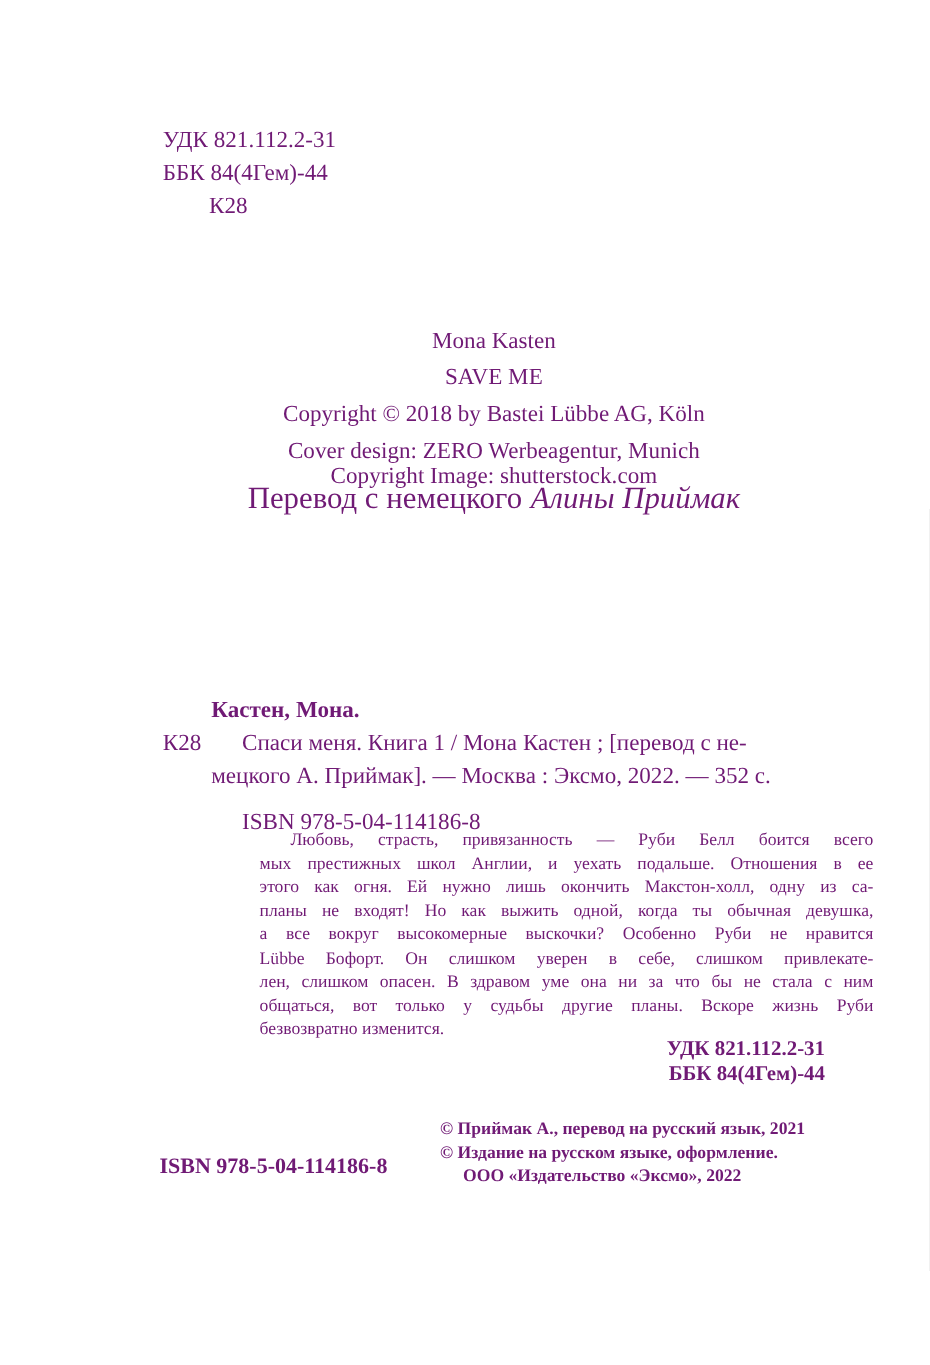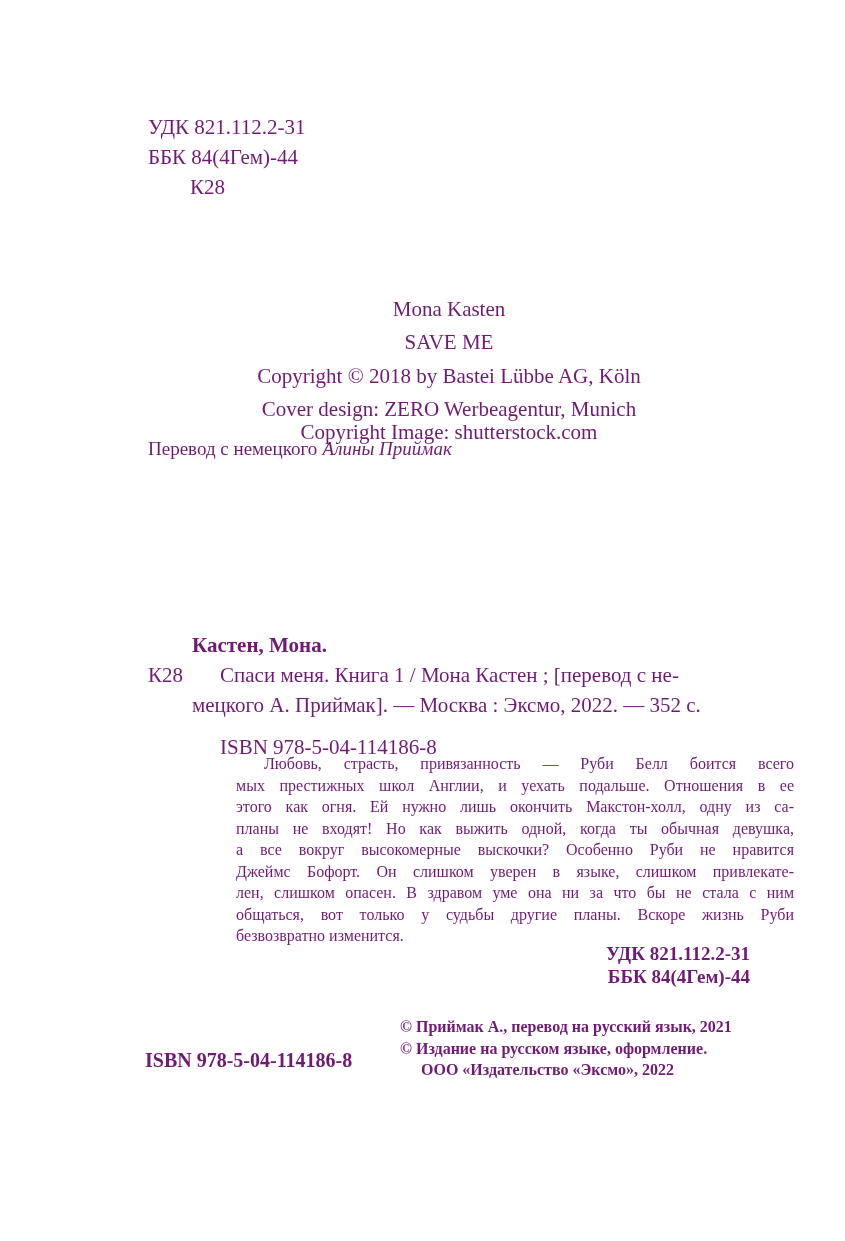--- a/index.html
+++ b/index.html
@@ -20,21 +20,21 @@
   .top-codes .indent { margin-left: 42px; }
 
   
   .title-block { left: 148px; top: 255px; width: 602px; text-align: center; font-size: 21px; margin-top: 43px; }
   .title-block .l1 { line-height: 23px; margin-bottom: 10px; }
   .title-block .l2 { line-height: 23px; margin-bottom: 11px; }
   .title-block .l3 { line-height: 23px; margin-bottom: 10px; }
   .title-block .l4 { line-height: 23px; }
   .title-block .l5 { line-height: 23px; }
 
-  .translation { left: 148px; top: 438px; width: 602px; text-align: left; font-size: 19px; }
+  .translation { left: 148px; top: 438px; width: 602px; text-align: center; font-size: 28px; }
   .translation .tr-prefix { margin-right: 0.28em; }
   .translation .tr-name { font-style: italic; }
 
   
   .biblio { left: 148px; top: 630px; width: 602px; font-size: 21px; line-height: 30px; }
   .biblio .heading { font-weight: bold; margin-left: 44px; }
   .biblio .row { position: relative; }
   .biblio .code { position: absolute; left: 0; top: 0; }
   .biblio .d1 { margin-left: 72px; }
   .biblio .d2 { margin-left: 44px; }
@@ -86,21 +86,21 @@
     </div>
     <div class="isbn">ISBN 978-5-04-114186-8</div>
   </div>
 
   <div class="abs annotation">
     <div class="jline first">Любовь, страсть, привязанность — Руби Белл боится всего</div>
     <div class="jline">мых престижных школ Англии, и уехать подальше. Отношения в ее</div>
     <div class="jline">этого как огня. Ей нужно лишь окончить Макстон-холл, одну из са-</div>
     <div class="jline">планы не входят! Но как выжить одной, когда ты обычная девушка,</div>
     <div class="jline">а все вокруг высокомерные выскочки? Особенно Руби не нравится</div>
-    <div class="jline">Джеймс Бофорт. Он слишком уверен в языке, слишком привлекате-</div>
+    <div class="jline">Lübbe Бофорт. Он слишком уверен в себе, слишком привлекате-</div>
     <div class="jline">лен, слишком опасен. В здравом уме она ни за что бы не стала с ним</div>
     <div class="jline">общаться, вот только у судьбы другие планы. Вскоре жизнь Руби</div>
     <div class="jline last">безвозвратно изменится.</div>
   </div>
 
   <div class="abs bottom-codes">
     <div>УДК 821.112.2-31</div>
     <div>ББК 84(4Гем)-44</div>
   </div>
 

